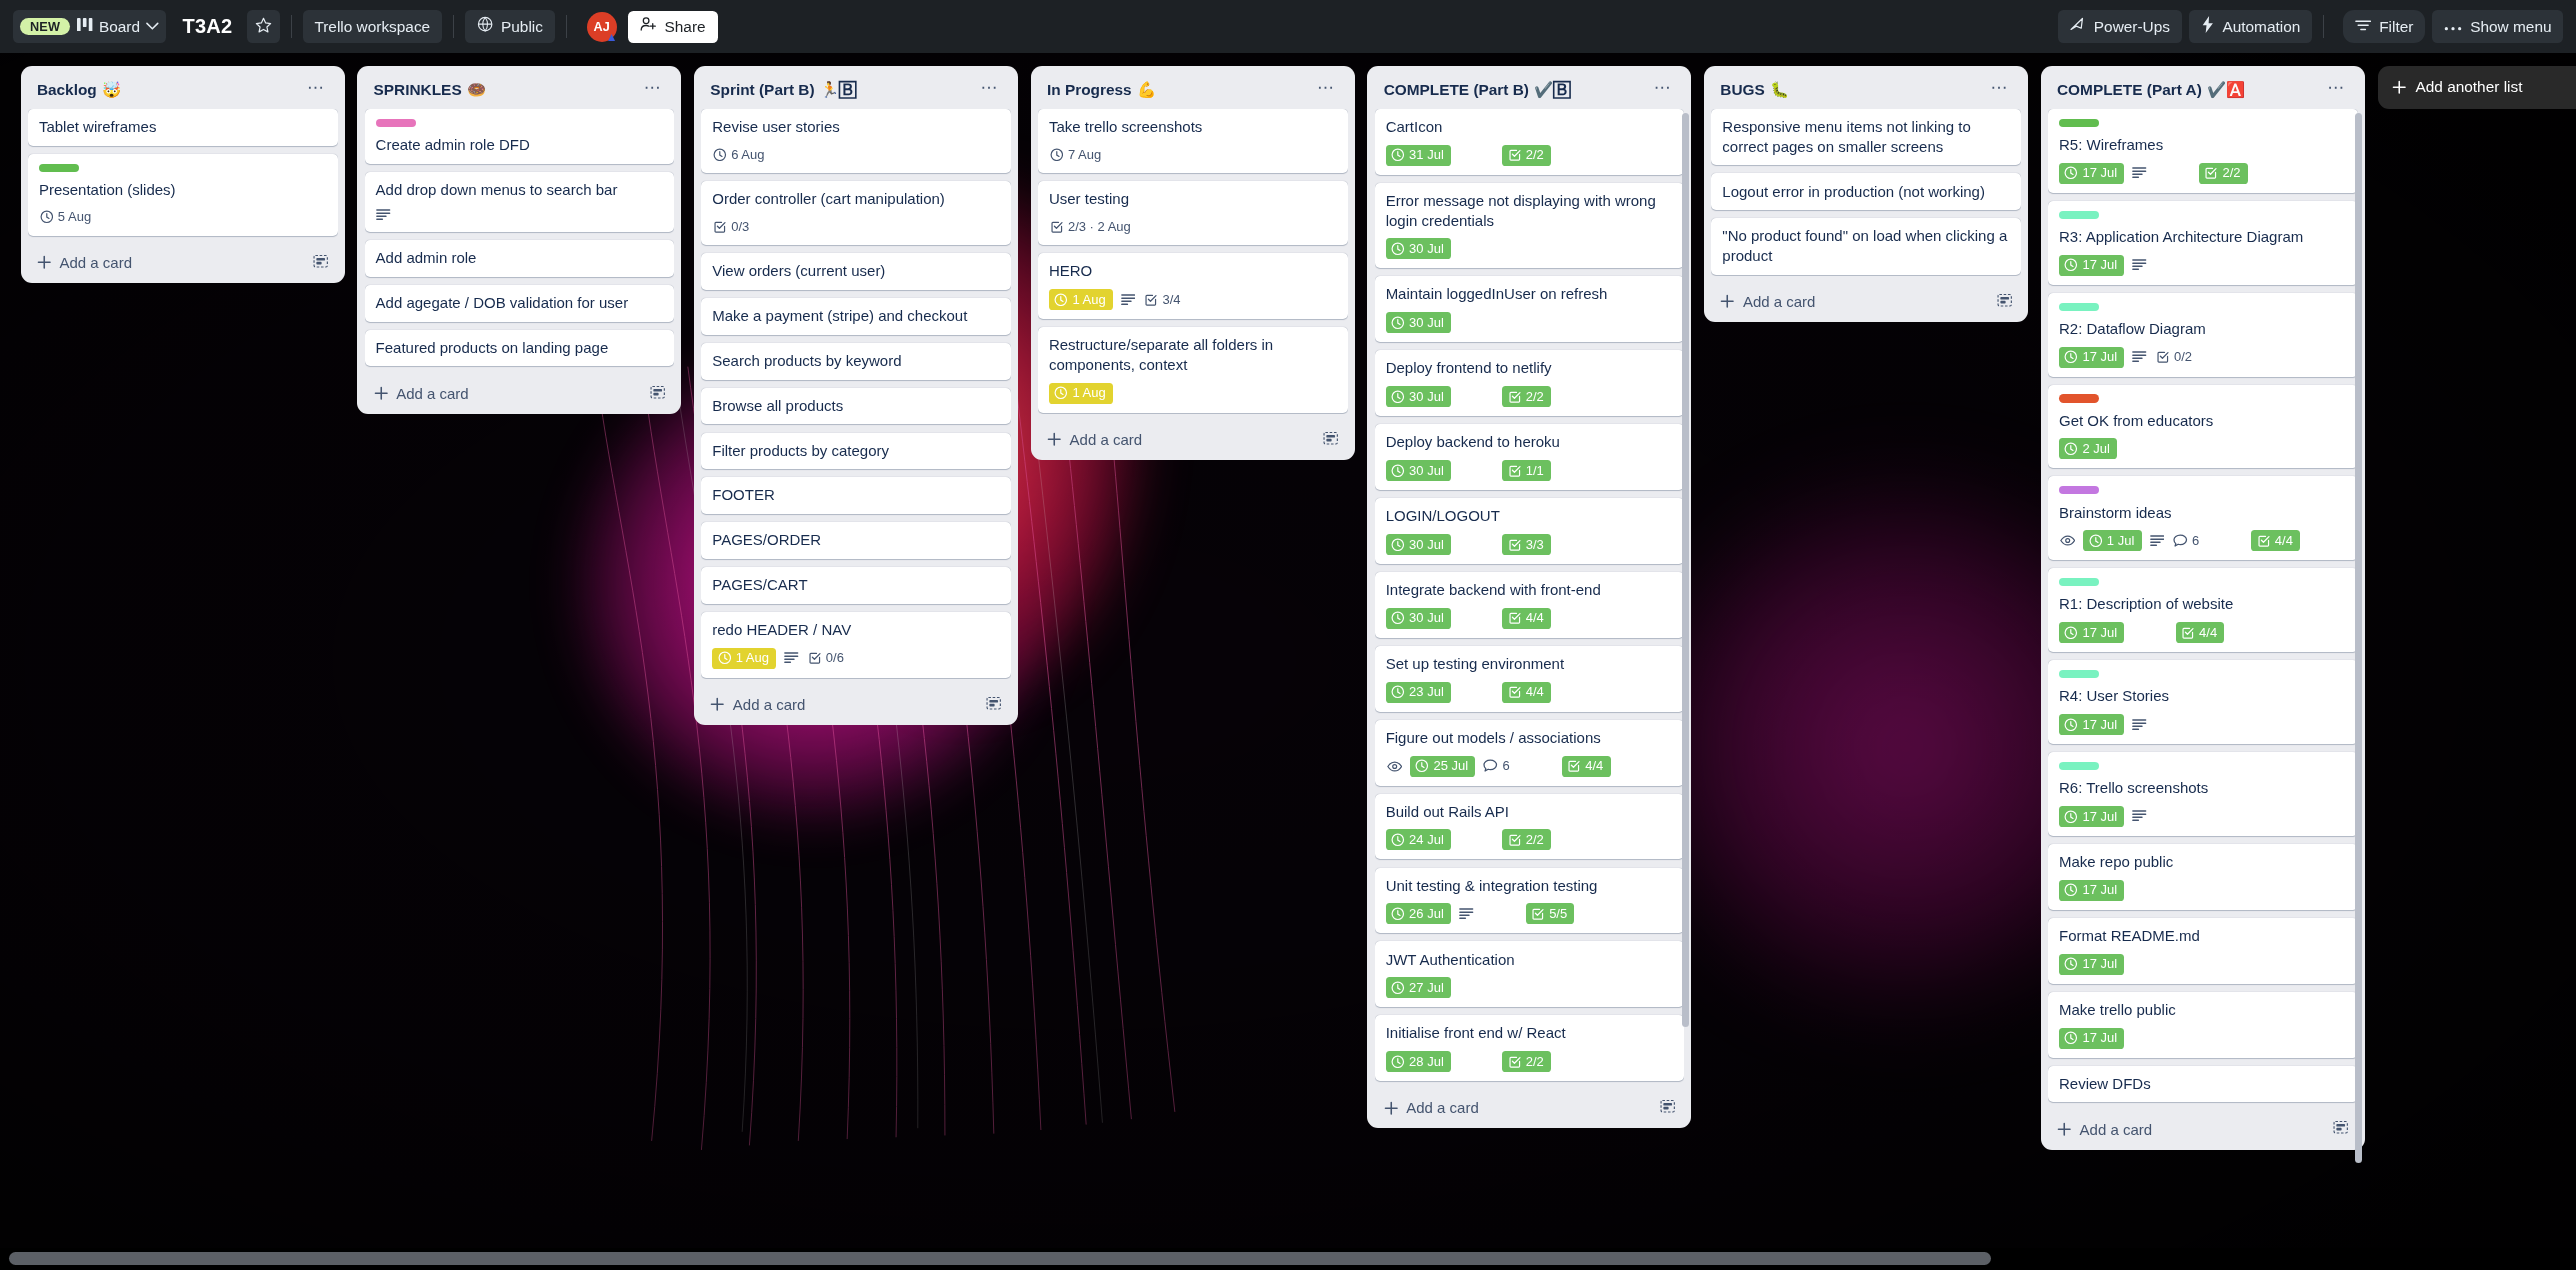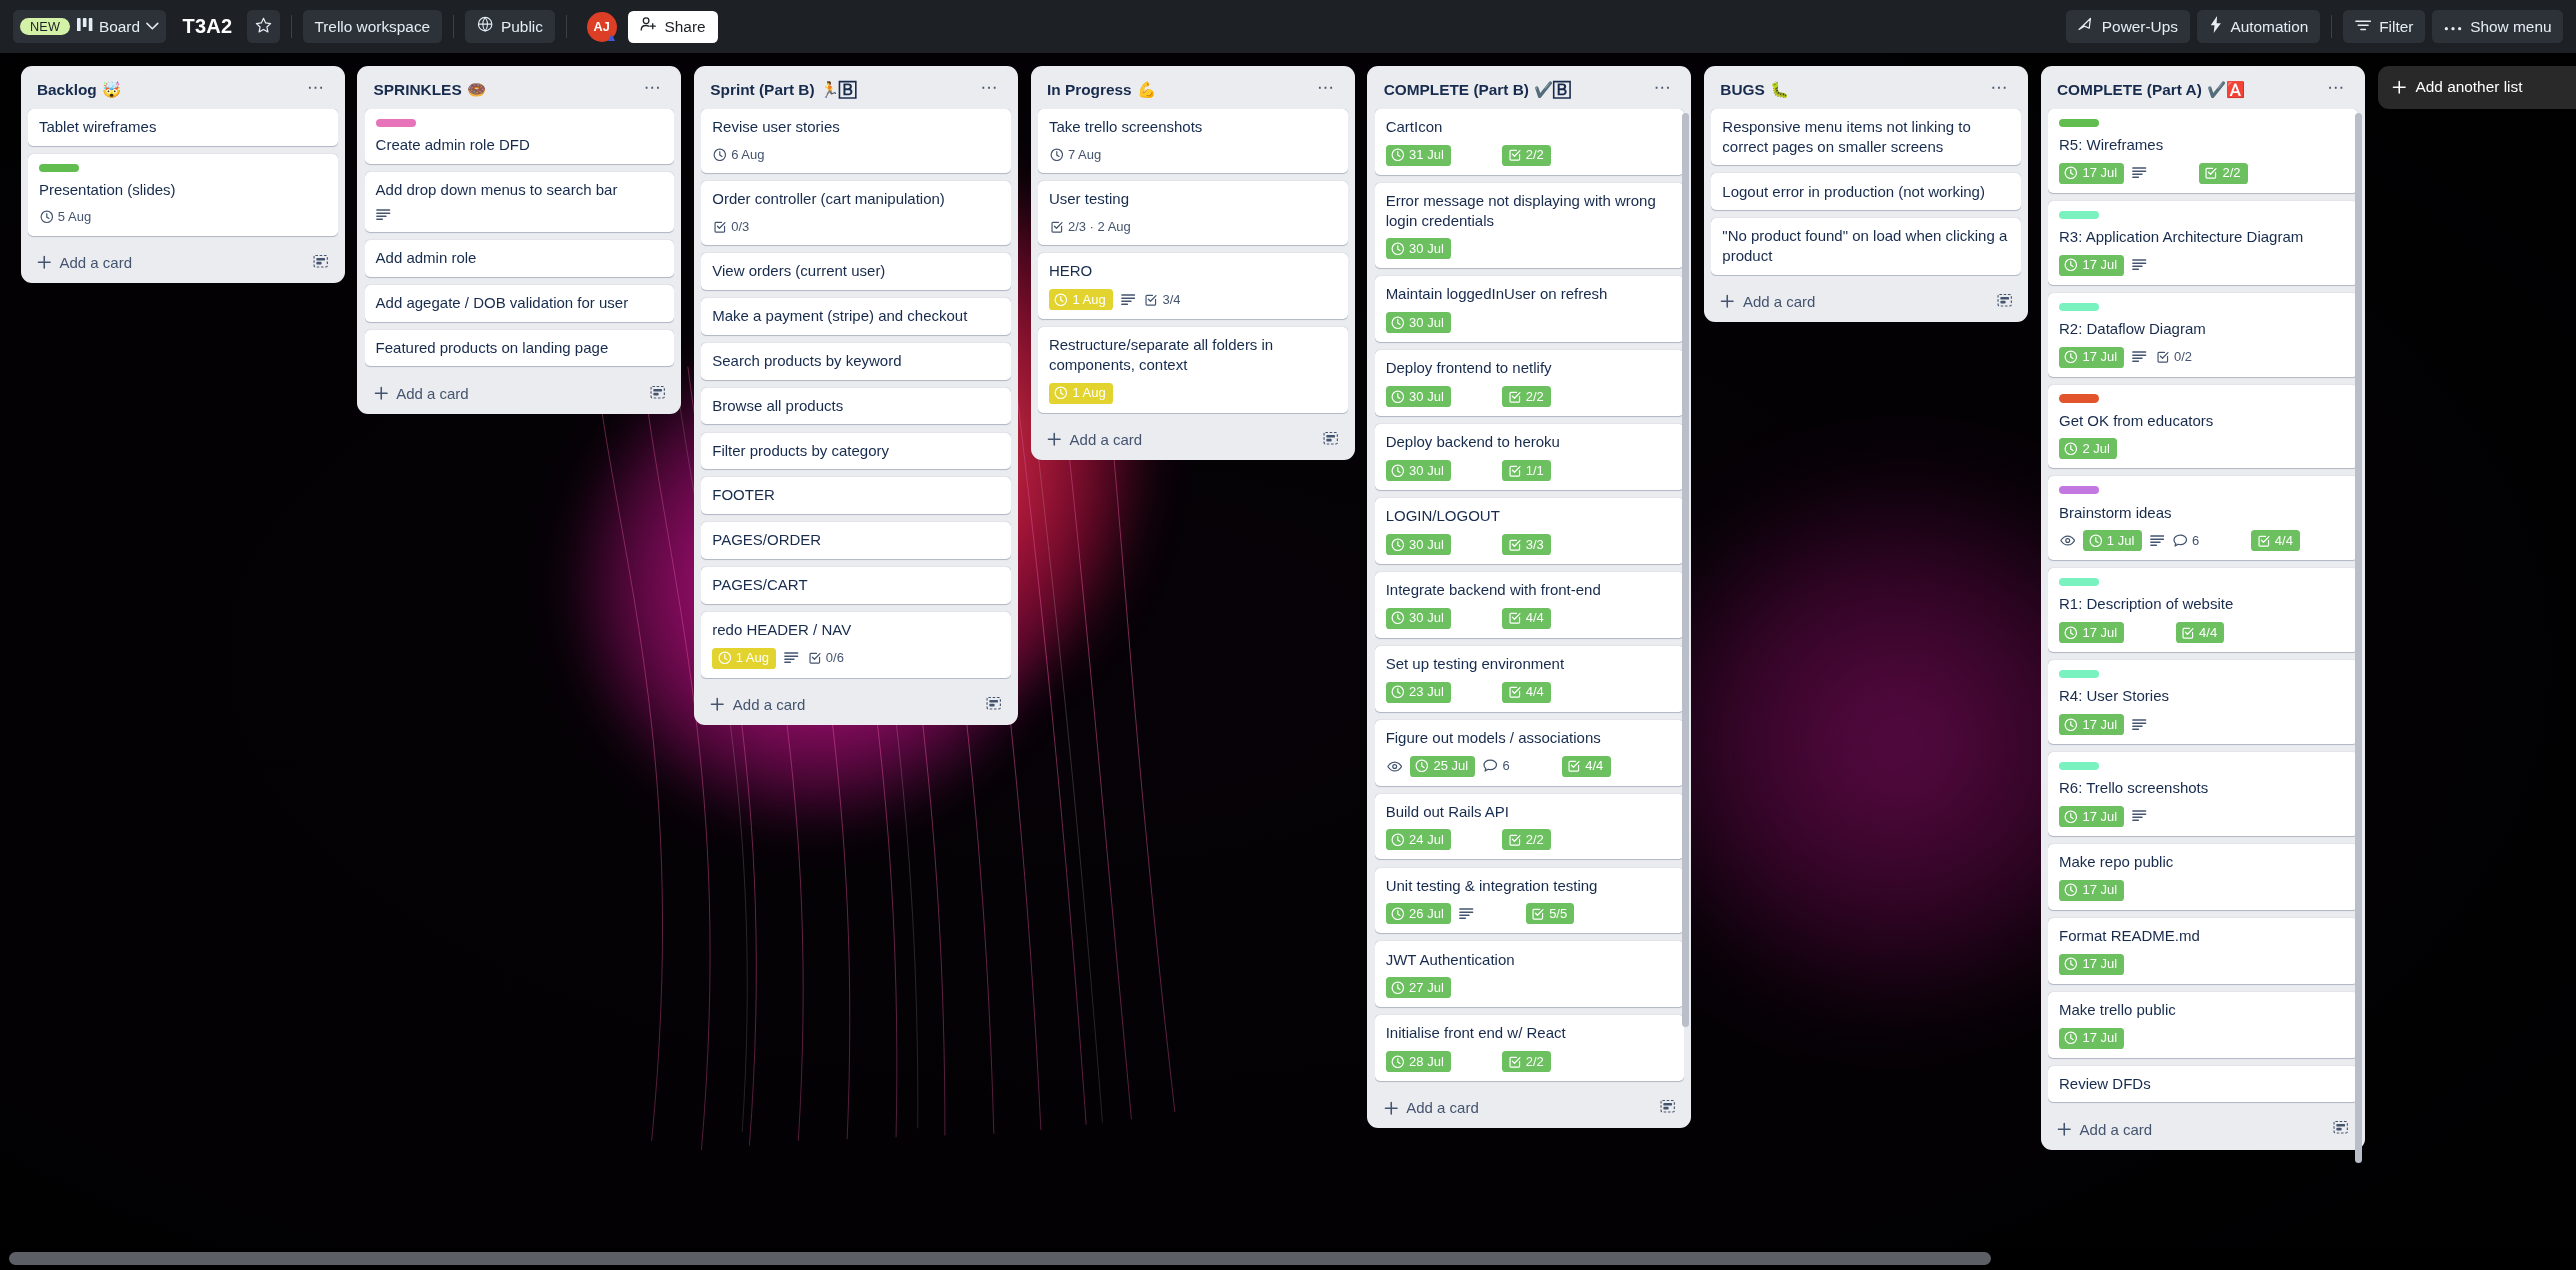--- a/index.html
+++ b/index.html
@@ -69,21 +69,21 @@
   .tb-group {
     display: flex; align-items: center;
     background: #2c3238;
     border-radius: 5.4px;
     height: 33px;
     padding: 0 7.2px;
     gap: 7.2px;
   }
   .badge-new {
     background: #d3f1a7; color: #1d2125;
-    font-size: 12.7px; font-weight: 400;
+    font-size: 12.7px; font-weight: 700;
     border-radius: 11px;
     padding: 1.8px 10px;
     letter-spacing: 0.2px;
   }
   .tb-text { color: #e6edf3; font-size: 15.4px; }
   .tb-board-label { display:flex; align-items:flex-start; gap:6.3px; }
   .board-title {
     color: #ffffff; font-size: 20px; font-weight: 700;
     margin: 0 14.5px 0 16.3px;
     letter-spacing: 0.2px;
@@ -364,21 +364,21 @@
     </div>
     <div class="tb-pill">
       <span class="ico">
         <svg width="13.6" height="17" viewBox="0 0 14 20">
             <path d="M8.5 0 L1 11 h4.5 L4.5 20 L13 8.5 H8Z" fill="#e6edf3"></path>
           </svg>
       </span>
       <span>Automation</span>
     </div>
     <div class="tb-divider"></div>
-    <div class="tb-pill" style="margin-left:0;">
+    <div class="tb-pill" style="margin-left:8px;border-radius:11px;">
       <span class="ico">
         <svg width="16.3" height="12.7" viewBox="0 0 18 14">
             <path d="M1 2.5 h16 M3.5 7 h11 M6.5 11.5 h5" stroke="#e6edf3" stroke-width="1.6" stroke-linecap="round"></path>
           </svg>
       </span>
       <span>Filter</span>
     </div>
     <div class="tb-pill">
       <span class="ico">
         <svg width="18" height="5.4" viewBox="0 0 20 6">

